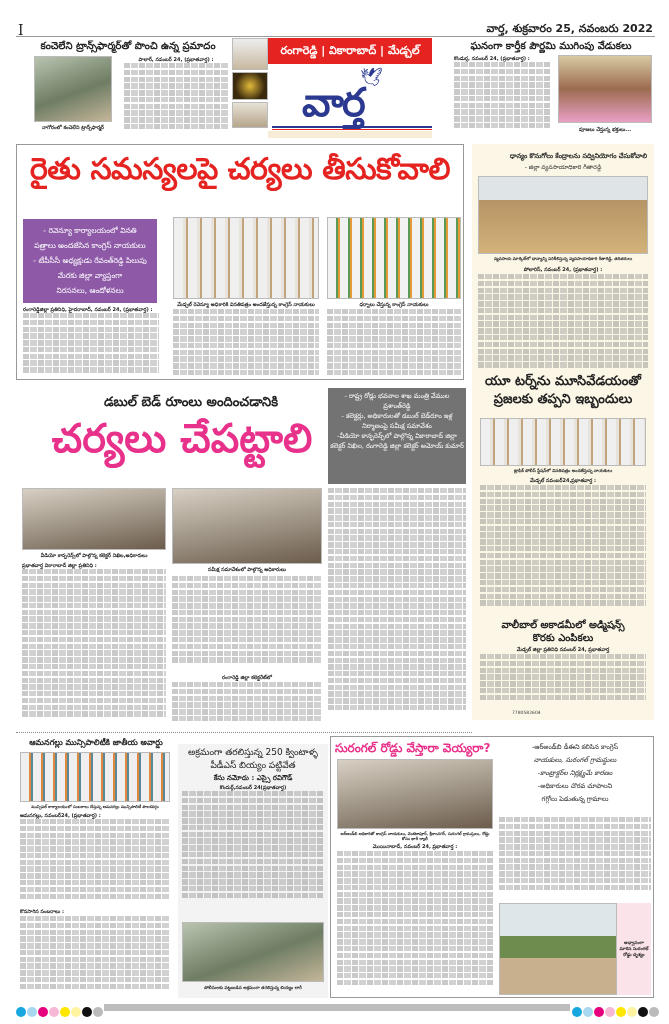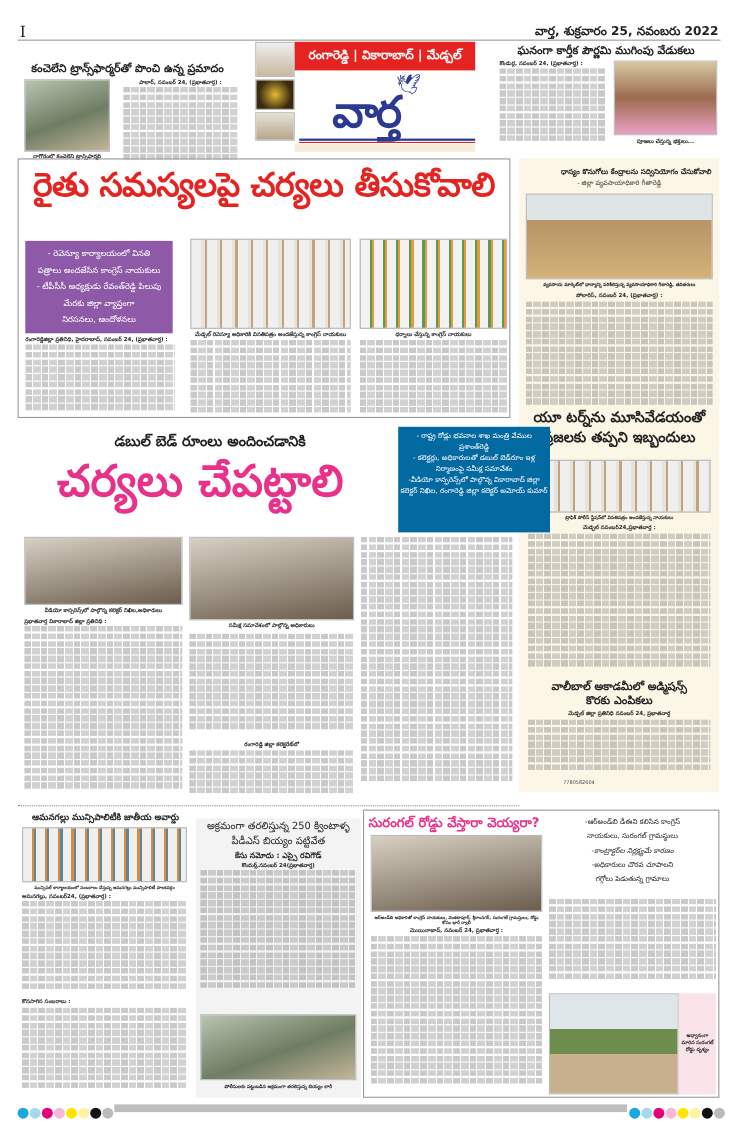--- a/index.html
+++ b/index.html
@@ -16,21 +16,21 @@
   .dotrow span { display: inline-block; width: 10px; height: 10px; border-radius: 50%; margin-right: 1px; }
   .hr { height: 1px; background: #999; }
 </style>
 </head>
 <body>
 
 <div class="abs" style="left:18px;top:22px;font-size:14px;font-family:'DejaVu Serif',serif;">I</div>
 <div class="abs" style="right:16px;top:22px;font-size:11px;font-weight:bold;color:#222;">వార్త, శుక్రవారం 25, నవంబరు 2022</div>
 <div class="abs hr" style="left:16px;right:14px;top:36px;"></div>
 
-<div class="abs" style="left:16px;top:40px;width:200px;height:96px;margin-top:16px;">
+<div class="abs" style="left:28px;top:40px;width:200px;height:96px;">
   <div style="font-size:10px;font-weight:bold;text-align:center;white-space:nowrap;">కంచెలేని ట్రాన్స్‌ఫార్మర్‌తో పొంచి ఉన్న ప్రమాదం</div>
   <div class="abs photo green" style="left:6px;top:16px;width:78px;height:66px;"></div>
   <div class="abs caption" style="left:6px;top:84px;width:78px;">నాగోరంలో కంచెలేని ట్రాన్స్‌ఫార్మర్</div>
   <div class="abs caption" style="left:96px;top:16px;width:104px;">పాలార్, నవంబర్ 24, (ప్రభాతవార్త) :</div>
   <div class="abs txt" style="left:96px;top:23px;width:104px;height:68px;">
     <span class="line"></span>
       <span class="line"></span>
       <span class="line"></span>
       <span class="line"></span>
       <span class="line"></span>
@@ -182,21 +182,21 @@
       <span class="line"></span>
       <span class="line"></span>
       <span class="line"></span>
   </div>
   <div class="abs" style="left:40px;top:566px;font-size:4.5px;color:#444;">7780582604</div>
 </div>
 
 <div class="abs" style="left:16px;top:388px;width:450px;height:338px;">
   <div class="abs" style="left:40px;top:6px;width:270px;text-align:center;font-size:13px;color:#222;font-weight:bold;white-space:nowrap;">డబుల్ బెడ్ రూంలు అందించడానికి</div>
   <div class="abs" style="left:16px;top:26px;width:300px;text-align:center;font-size:40px;font-weight:bold;color:#e8318a;white-space:nowrap;line-height:48px;">చర్యలు చేపట్టాలి</div>
-  <div class="abs" style="left:312px;top:0;width:138px;height:96px;background:#0369a1;padding:3px 2px;margin-left:34px;">
+  <div class="abs" style="left:312px;top:0;width:138px;height:96px;background:#737373;padding:3px 2px;">
     <div style="color:#fff;font-size:6.5px;text-align:center;line-height:10px;">- రాష్ట్ర రోడ్లు భవనాల శాఖ మంత్రి వేముల ప్రశాంత్‌రెడ్డి</div>
     <div style="color:#fff;font-size:6.5px;text-align:center;line-height:10px;">- కలెక్టర్లు, అధికారులతో డబుల్ బెడ్‌రూం ఇళ్ల నిర్మాణంపై సమీక్ష సమావేశం</div>
     <div style="color:#fff;font-size:6.5px;text-align:center;line-height:10px;">-వీడియో కాన్ఫరెన్స్‌లో పాల్గొన్న వికారాబాద్ జిల్లా కలెక్టర్ నిఖిల, రంగారెడ్డి జిల్లా కలెక్టర్ అమోయ్ కుమార్</div>
   </div>
   <div class="abs photo room" style="left:6px;top:100px;width:144px;height:62px;"></div>
   <div class="abs caption" style="left:6px;top:164px;width:144px;">వీడియో కాన్ఫరెన్స్‌లో పాల్గొన్న కలెక్టర్ నిఖిల,అధికారులు</div>
   <div class="abs photo room" style="left:156px;top:100px;width:150px;height:76px;"></div>
   <div class="abs caption" style="left:156px;top:178px;width:150px;">సమీక్ష సమావేశంలో పాల్గొన్న అధికారులు</div>
   <div class="abs caption" style="left:6px;top:174px;width:144px;text-align:left;">ప్రభాతవార్త వికారాబాద్ జిల్లా ప్రతినిధి :</div>
   <div class="abs txt" style="left:6px;top:181px;width:144px;height:156px;">
@@ -369,21 +369,21 @@
       <span class="line"></span>
       <span class="line"></span>
       <span class="line"></span>
       <span class="line"></span>
       <span class="line"></span>
       <span class="line"></span>
       <span class="line"></span>
   </div>
   <div class="abs" style="left:168px;top:4px;width:152px;height:72px;">
     <div style="font-size:6.5px;text-align:center;line-height:13px;color:#222;white-space:nowrap;">-ఆర్అండ్‌బి డీఈని కలిసిన కాంగ్రెస్</div>
-    <div style="font-size:6.5px;text-align:center;line-height:13px;color:#222;white-space:nowrap;">నాయకులు, సురంగల్ గ్రామస్థులు</div>
+    <div style="font-size:6.5px;text-align:center;line-height:13px;color:#222;white-space:nowrap;font-style:italic;">నాయకులు, సురంగల్ గ్రామస్థులు</div>
     <div style="font-size:6.5px;text-align:center;line-height:13px;color:#222;white-space:nowrap;font-style:italic;">-కాంట్రాక్టర్‌ల నిర్లక్ష్యమే కారణం</div>
     <div style="font-size:6.5px;text-align:center;line-height:13px;color:#222;white-space:nowrap;">-అధికారులు చొరవ చూపాలని</div>
     <div style="font-size:6.5px;text-align:center;line-height:13px;color:#222;white-space:nowrap;">గగ్గోలు పెడుతున్న గ్రామాలు</div>
   </div>
   <div class="abs txt" style="left:168px;top:80px;width:152px;height:82px;">
     <span class="line"></span>
       <span class="line"></span>
       <span class="line"></span>
       <span class="line"></span>
       <span class="line"></span>

